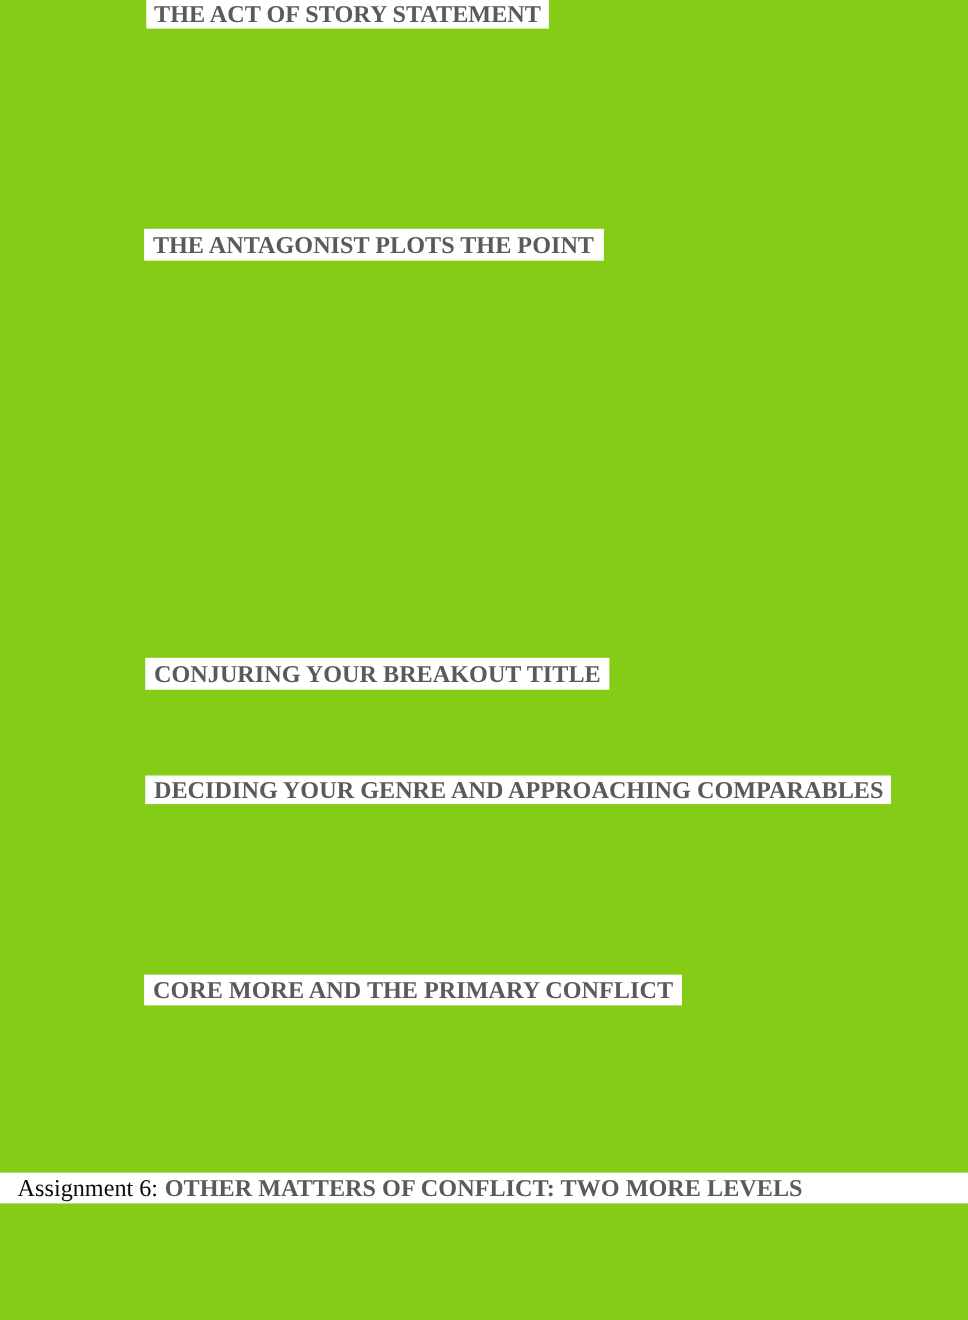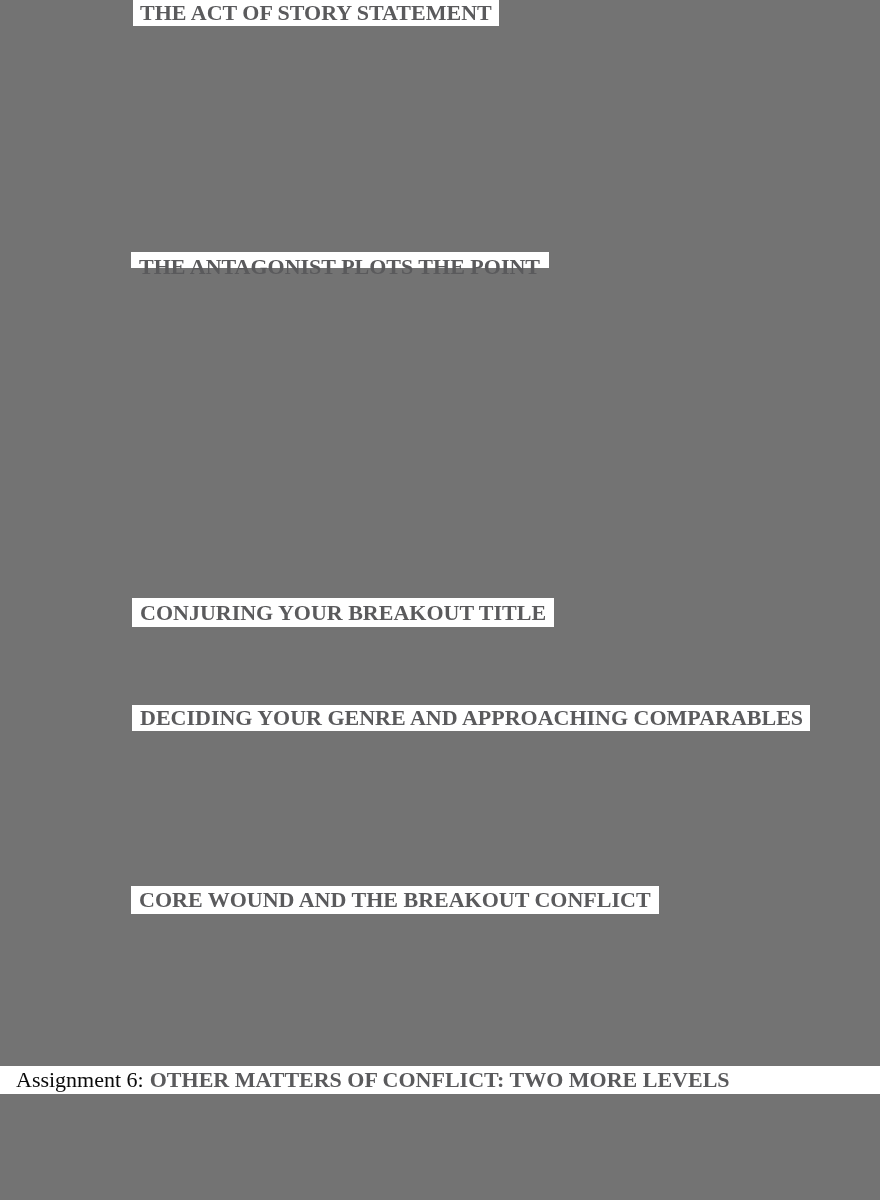--- a/index.html
+++ b/index.html
@@ -9,34 +9,34 @@
   body {
     width: 880px;
     height: 1200px;
     background: #000000;
     overflow: hidden;
   }
   .page {
     position: relative;
     width: 880px;
     height: 1200px;
-    background: #737373;
+    background: #84cc16;
     font-family: "Liberation Serif", serif;
   }
   .hl {
     position: absolute;
     background: #ffffff;
     color: #5a5a5c;
     font-weight: bold;
     font-size: 22px;
     white-space: nowrap;
     box-sizing: border-box;
   }
   .hl-1 { left: 133px; top: 0px;   height: 26px; line-height: 25px; padding: 0 7px 0 7px; }
-  .hl-2 { left: 131px; top: 208px; height: 16px; line-height: 29px; padding: 0 9px 0 8px; margin-top: 44px; }
+  .hl-2 { left: 131px; top: 208px; height: 29px; line-height: 29px; padding: 0 9px 0 8px; }
   .hl-3 { left: 132px; top: 598px; height: 29px; line-height: 29px; padding: 0 8px 0 8px; }
   .hl-4 { left: 132px; top: 705px; height: 26px; line-height: 26px; padding: 0 7px 0 8px; }
   .hl-5 { left: 131px; top: 886px; height: 28px; line-height: 28px; padding: 0 8px 0 8px; }
   .footer-band {
     position: absolute;
     left: 0;
     top: 1066px;
     width: 880px;
     height: 28px;
     background: #ffffff;
@@ -63,19 +63,19 @@
 <div class="page">
 
   <span class="hl hl-1">THE ACT OF STORY STATEMENT</span>
 
   <span class="hl hl-2">THE ANTAGONIST PLOTS THE POINT</span>
 
   <span class="hl hl-4">DECIDING YOUR GENRE AND APPROACHING COMPARABLES</span>
 
   <span class="hl hl-3">CONJURING YOUR BREAKOUT TITLE</span>
 
-  <span class="hl hl-5">CORE WOUND AND THE BREAKOUT CONFLICT</span>
+  <span class="hl hl-5">CORE MORE AND THE PRIMARY CONFLICT</span>
 
   <div class="footer-band">
     <span class="assignment-label">Assignment 6:</span><span class="assignment-title">OTHER MATTERS OF CONFLICT: TWO MORE LEVELS</span>
   </div>
 
 </div>
 
 </body></html>

